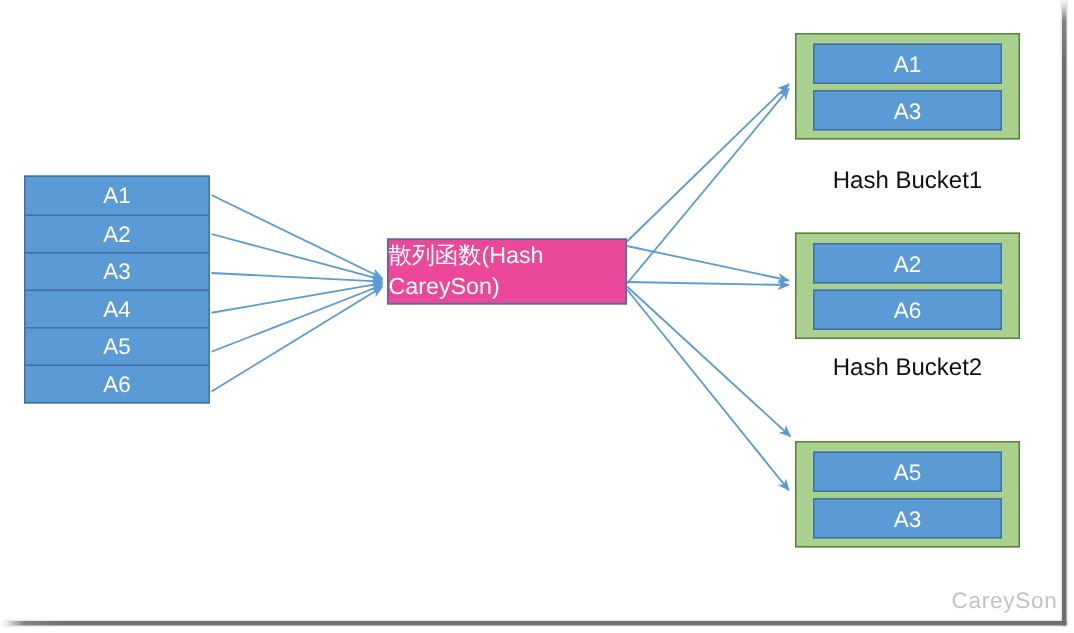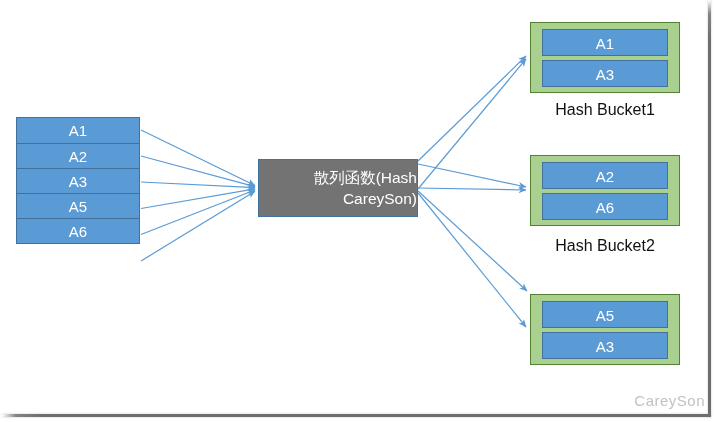--- a/index.html
+++ b/index.html
@@ -42,26 +42,26 @@
     text-align: center;
     color: #ffffff;
     font-size: 15px;
     border-top: 1px solid #41719c;
   }
   .source-row:first-child { border-top: none; }
 
   
   .hash-box {
     position: absolute;
-    left: 258px; top: 159px; width: 160px; height: 58px;
-    background: #737373;
+    left: 258px; top: 159px; width: 160px; height: 44px;
+    background: #ec4899;
     border: 1px solid #41719c;
     color: #ffffff;
     font-size: 15.5px;
-    text-align: right;
+    text-align: left;
     display: flex;
     flex-direction: column;
     justify-content: center;
     line-height: 21px;
   }
 
   
   .bucket {
     position: absolute;
     left: 530px; width: 150px; height: 71px;
@@ -82,21 +82,21 @@
     text-align: center;
   }
   .bucket-item + .bucket-item { margin-top: 4px; }
   .bucket-label {
     position: absolute;
     left: 530px; width: 150px; height: 18px;
     text-align: center;
     color: #111111;
     font-size: 16px;
   }
-  .bucket-label-1 { top: 101px; }
+  .bucket-label-1 { top: 112px; }
   .bucket-label-2 { top: 237px; }
   .bucket-label-3 { top: 376px; }
 
   
   .arrow-layer {
     position: absolute;
     left: 0; top: 0;
     pointer-events: none;
     z-index: 5;
   }
@@ -112,20 +112,21 @@
 </style>
 </head>
 <body>
 
 <div class="canvas">
 
   <div class="source-array">
     <div class="source-row">A1</div>
     <div class="source-row">A2</div>
     <div class="source-row">A3</div>
+    <div class="source-row">A4</div>
     <div class="source-row">A5</div>
     <div class="source-row">A6</div>
   </div>
 
   <div class="hash-box">
     <div>散列函数(Hash</div>
     <div>CareySon)</div>
   </div>
 
   <div class="bucket bucket-1">

